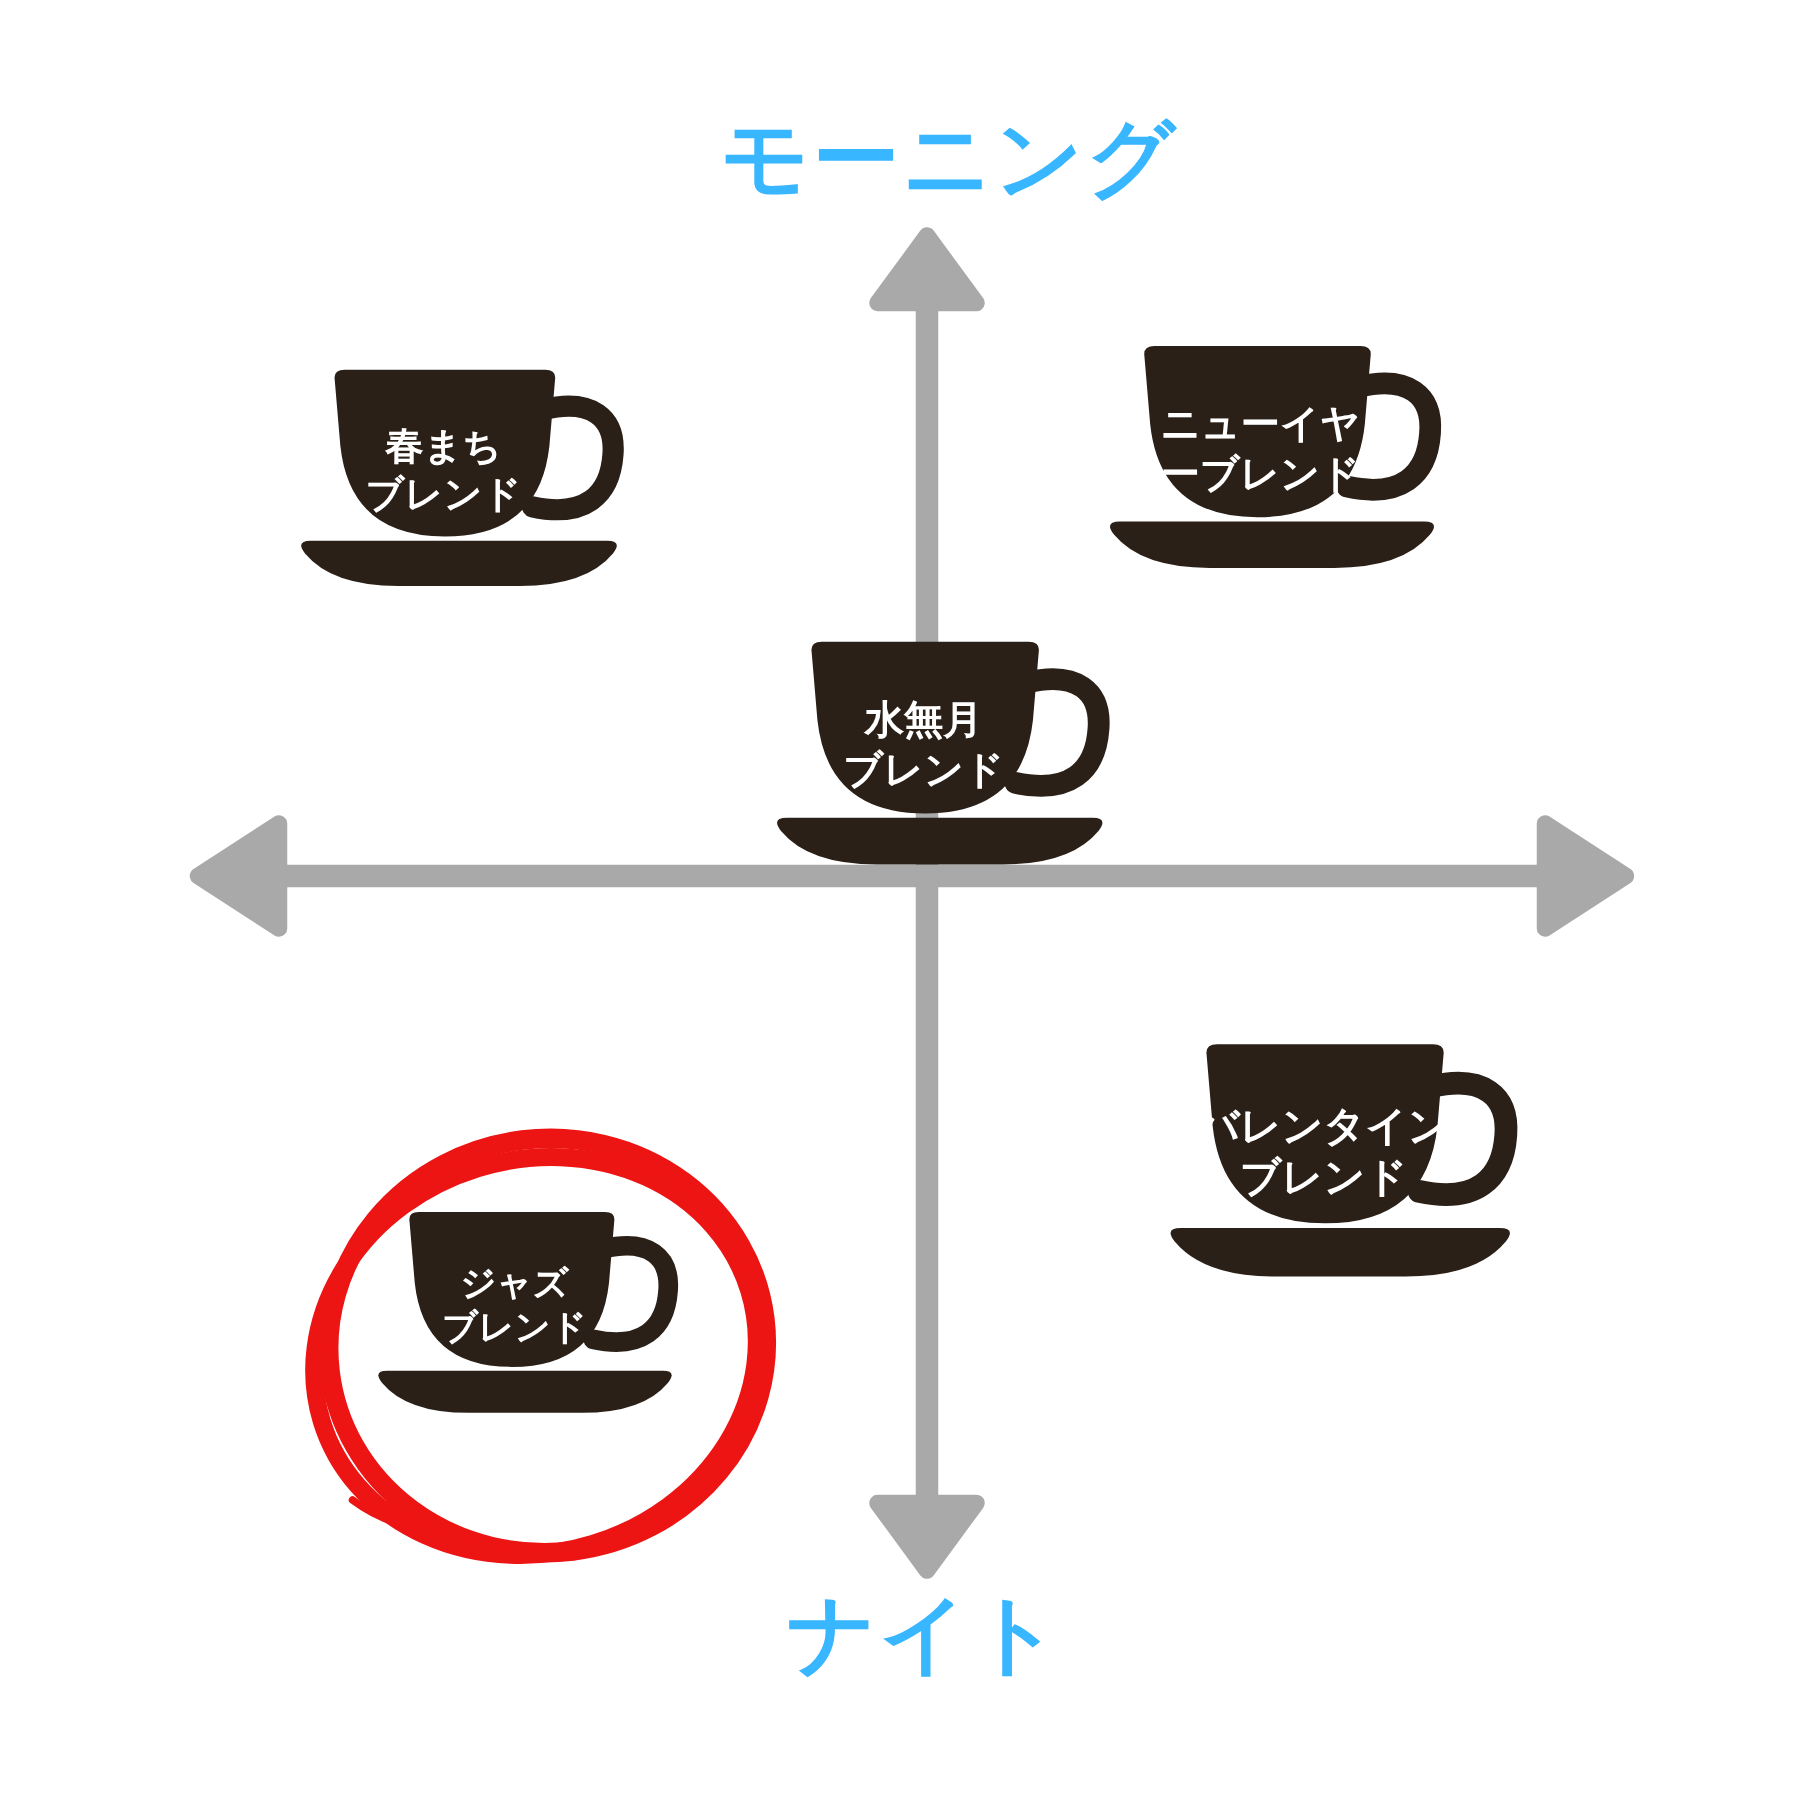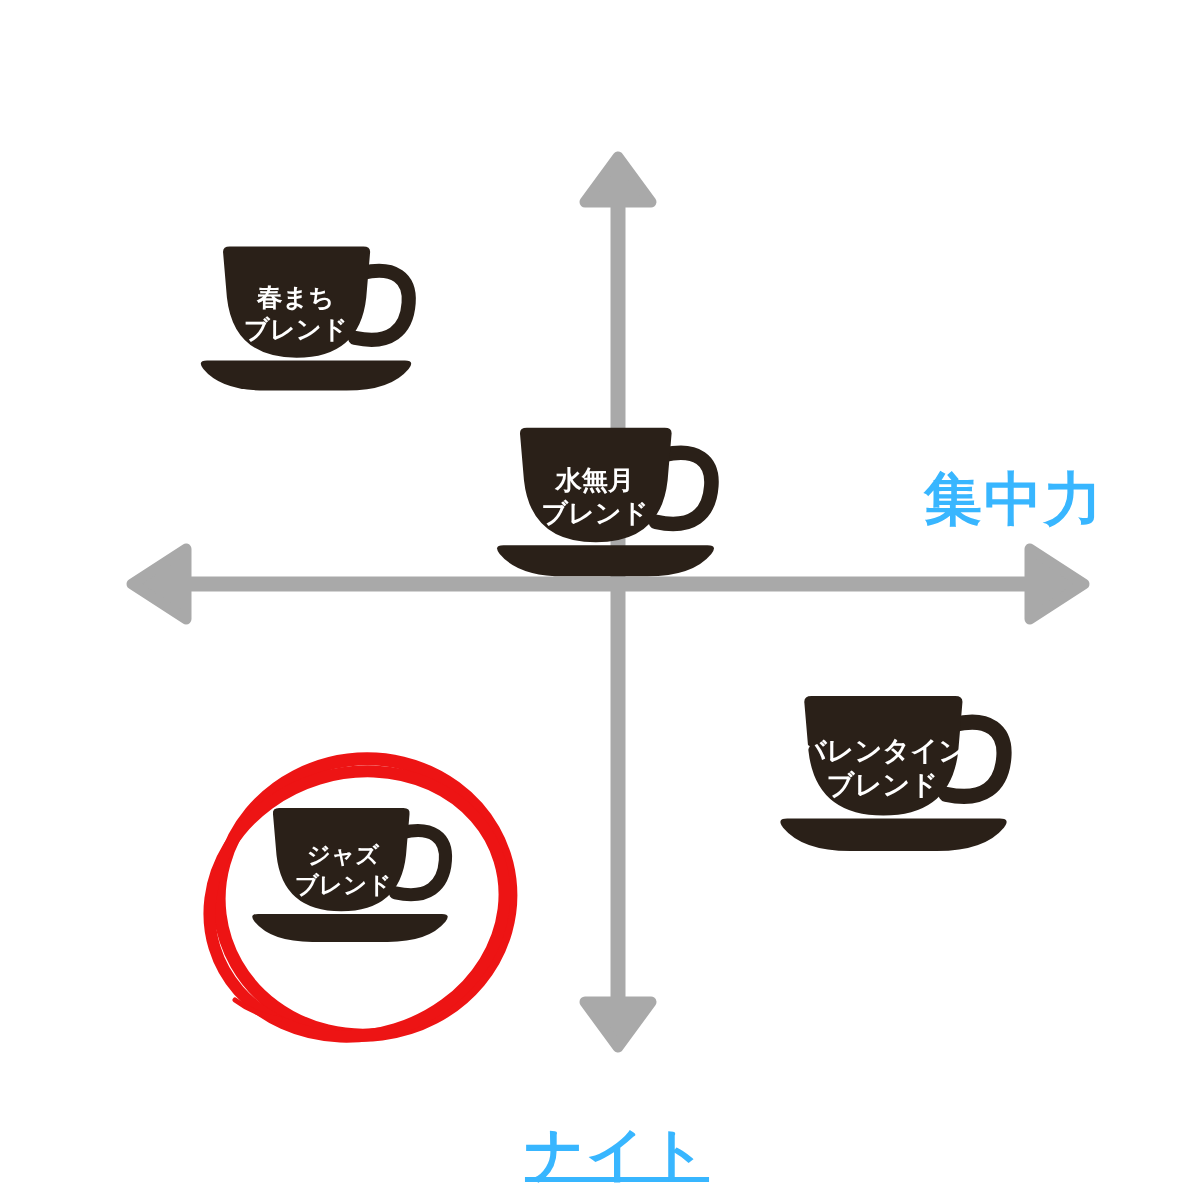--- a/index.html
+++ b/index.html
@@ -75,41 +75,50 @@
 
   <svg class="axes" viewBox="0 0 1200 1200" aria-hidden="true">
     <line x1="180" y1="584" x2="1038" y2="584"></line>
     <line x1="618" y1="200" x2="618" y2="1005"></line>
     <path d="M618,157 L651,202 L585,202 Z"></path>
     <path d="M618,1047 L651,1002 L585,1002 Z"></path>
     <path d="M132,584 L186,549 L186,619 Z"></path>
     <path d="M1084,584 L1030,549 L1030,619 Z"></path>
   </svg>
 
-  <div class="axis-label" style="left:1014px; top:500px;">集中力</div>
-  <div class="axis-label" style="left:617px; top:1155px;text-decoration:underline;">ナイト</div>
+  <div class="axis-label" style="left:633px; top:106px;">モーニング</div>
+  <div class="axis-label" style="left:617px; top:1090px;">ナイト</div>
 
   <svg class="highlight-circle" viewBox="0 0 330 324" aria-hidden="true">
     <ellipse cx="167" cy="159" rx="146" ry="138" transform="rotate(-7 167 159)" stroke-width="13"></ellipse>
     <ellipse cx="159" cy="166" rx="149" ry="131" transform="rotate(-17 159 166)" stroke-width="12"></ellipse>
     <path d="M37,262 Q57,277 82,281" stroke-width="5"></path>
   </svg>
 
   <div class="cup" style="left:193px; top:239px; width:226px;">
     <svg viewBox="0 0 240 170">
       <path class="handle" d="M180,36 C214,28 231,42 229,68 C227,97 209,113 172,105"></path>
       <path class="fill" d="M39,8 L181,8 Q189,8 188,15 L184,62 Q177,126 110,126 Q43,126 36,62 L32,15 Q31,8 39,8 Z"></path>
       <path class="fill" d="M15,129 L225,129 Q236,129 229,138 Q210,161 163,161 L77,161 Q30,161 11,138 Q4,129 15,129 Z"></path>
       <text x="109" y="71">春まち</text>
       <text x="109" y="105">ブレンド</text>
     </svg>
   </div>
 
+  <div class="cup" style="left:732px; top:223px; width:232px;">
+    <svg viewBox="0 0 240 170">
+      <path class="handle" d="M180,36 C214,28 231,42 229,68 C227,97 209,113 172,105"></path>
+      <path class="fill" d="M39,8 L181,8 Q189,8 188,15 L184,62 Q177,126 110,126 Q43,126 36,62 L32,15 Q31,8 39,8 Z"></path>
+      <path class="fill" d="M15,129 L225,129 Q236,129 229,138 Q210,161 163,161 L77,161 Q30,161 11,138 Q4,129 15,129 Z"></path>
+      <text x="112" y="71">ニューイヤ</text>
+      <text x="112" y="105">ーブレンド</text>
+    </svg>
+  </div>
 
-  <div class="cup" style="left:489px; top:420px; width:233px;">
+  <div class="cup" style="left:510px; top:420px; width:233px;">
     <svg viewBox="0 0 240 170">
       <path class="handle" d="M180,36 C214,28 231,42 229,68 C227,97 209,113 172,105"></path>
       <path class="fill" d="M39,8 L181,8 Q189,8 188,15 L184,62 Q177,126 110,126 Q43,126 36,62 L32,15 Q31,8 39,8 Z"></path>
       <path class="fill" d="M15,129 L225,129 Q236,129 229,138 Q210,161 163,161 L77,161 Q30,161 11,138 Q4,129 15,129 Z"></path>
       <text x="109" y="71">水無月</text>
       <text x="109" y="105">ブレンド</text>
     </svg>
   </div>
 
   <div class="cup" style="left:772px; top:688px; width:243px;">

